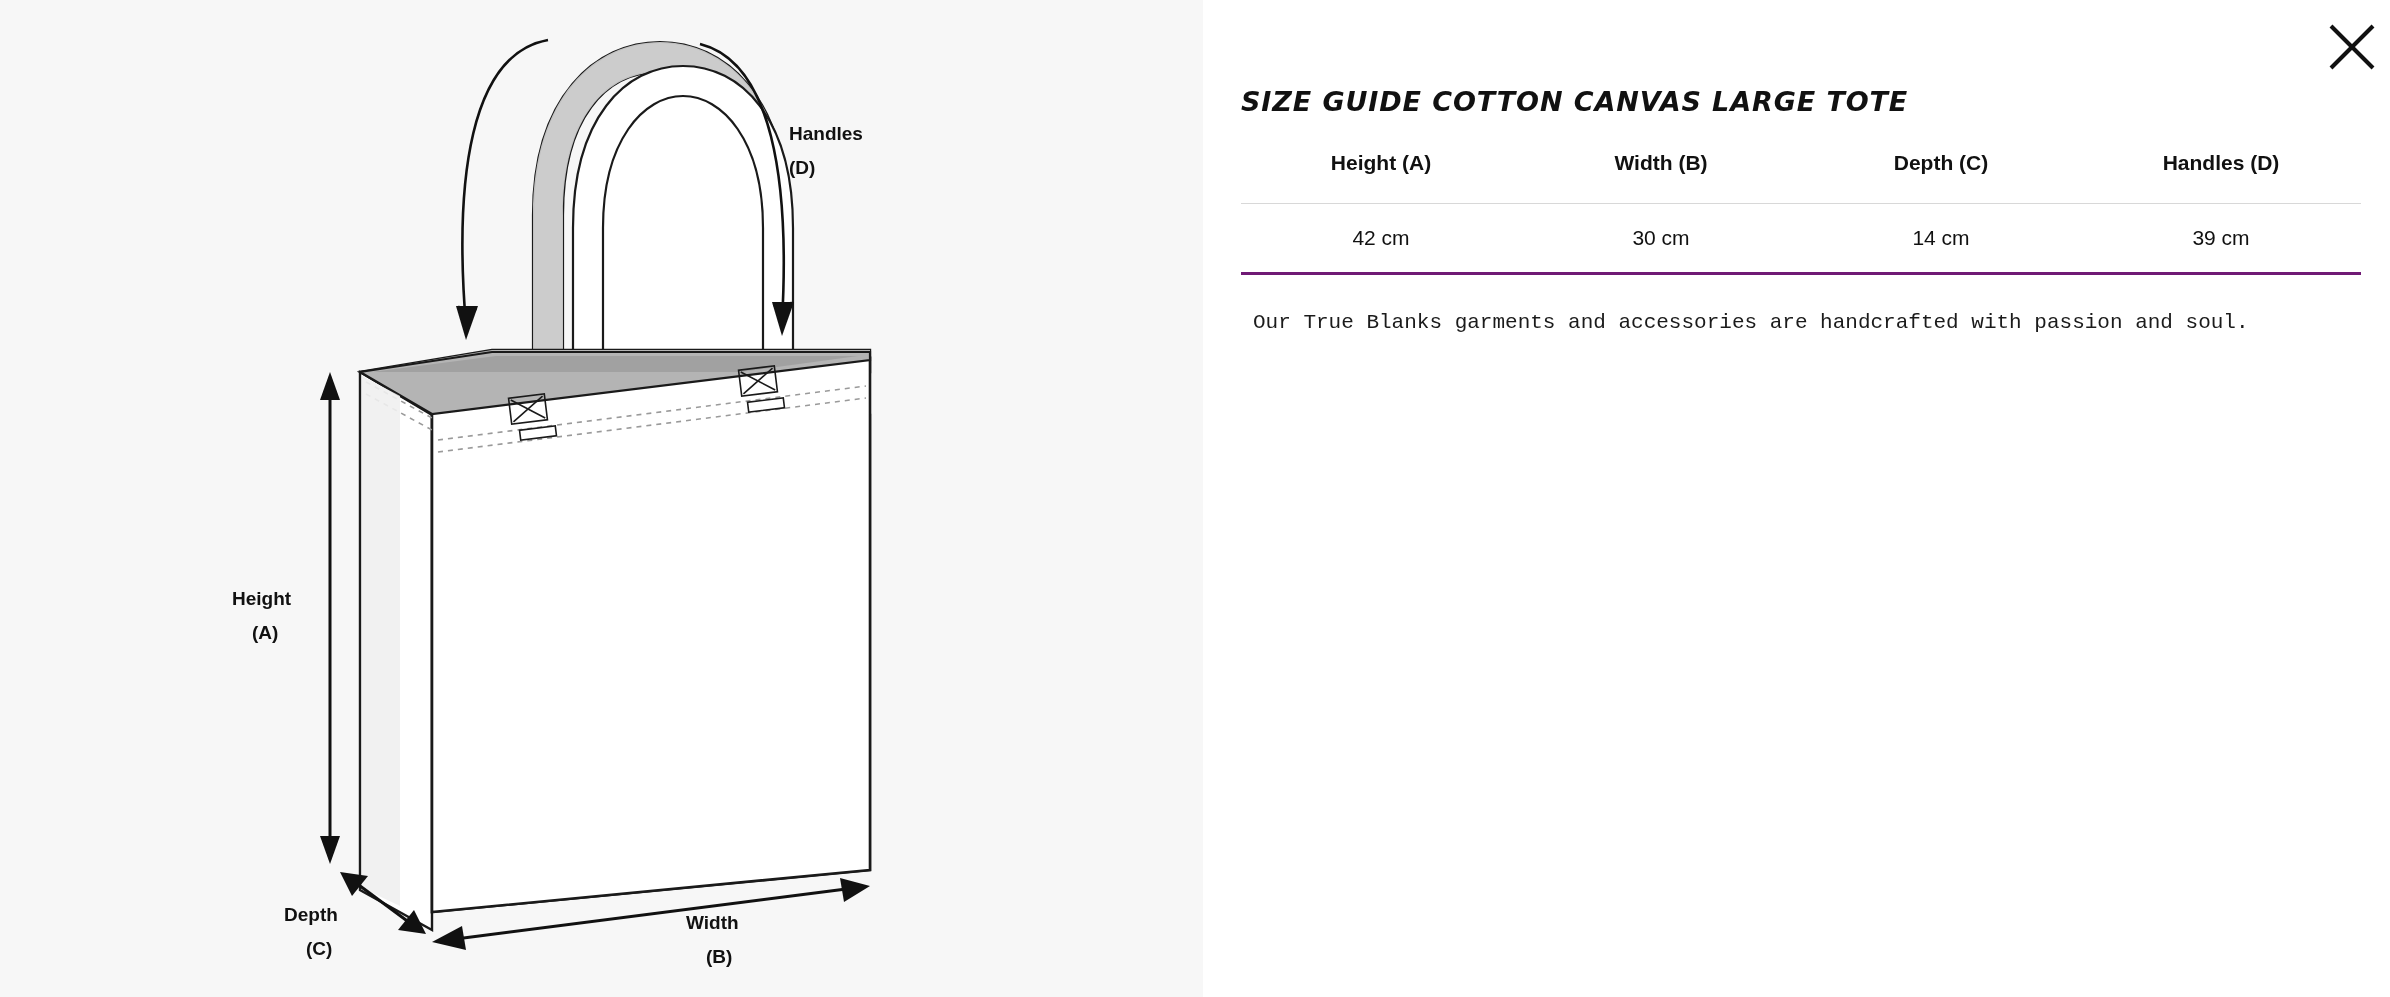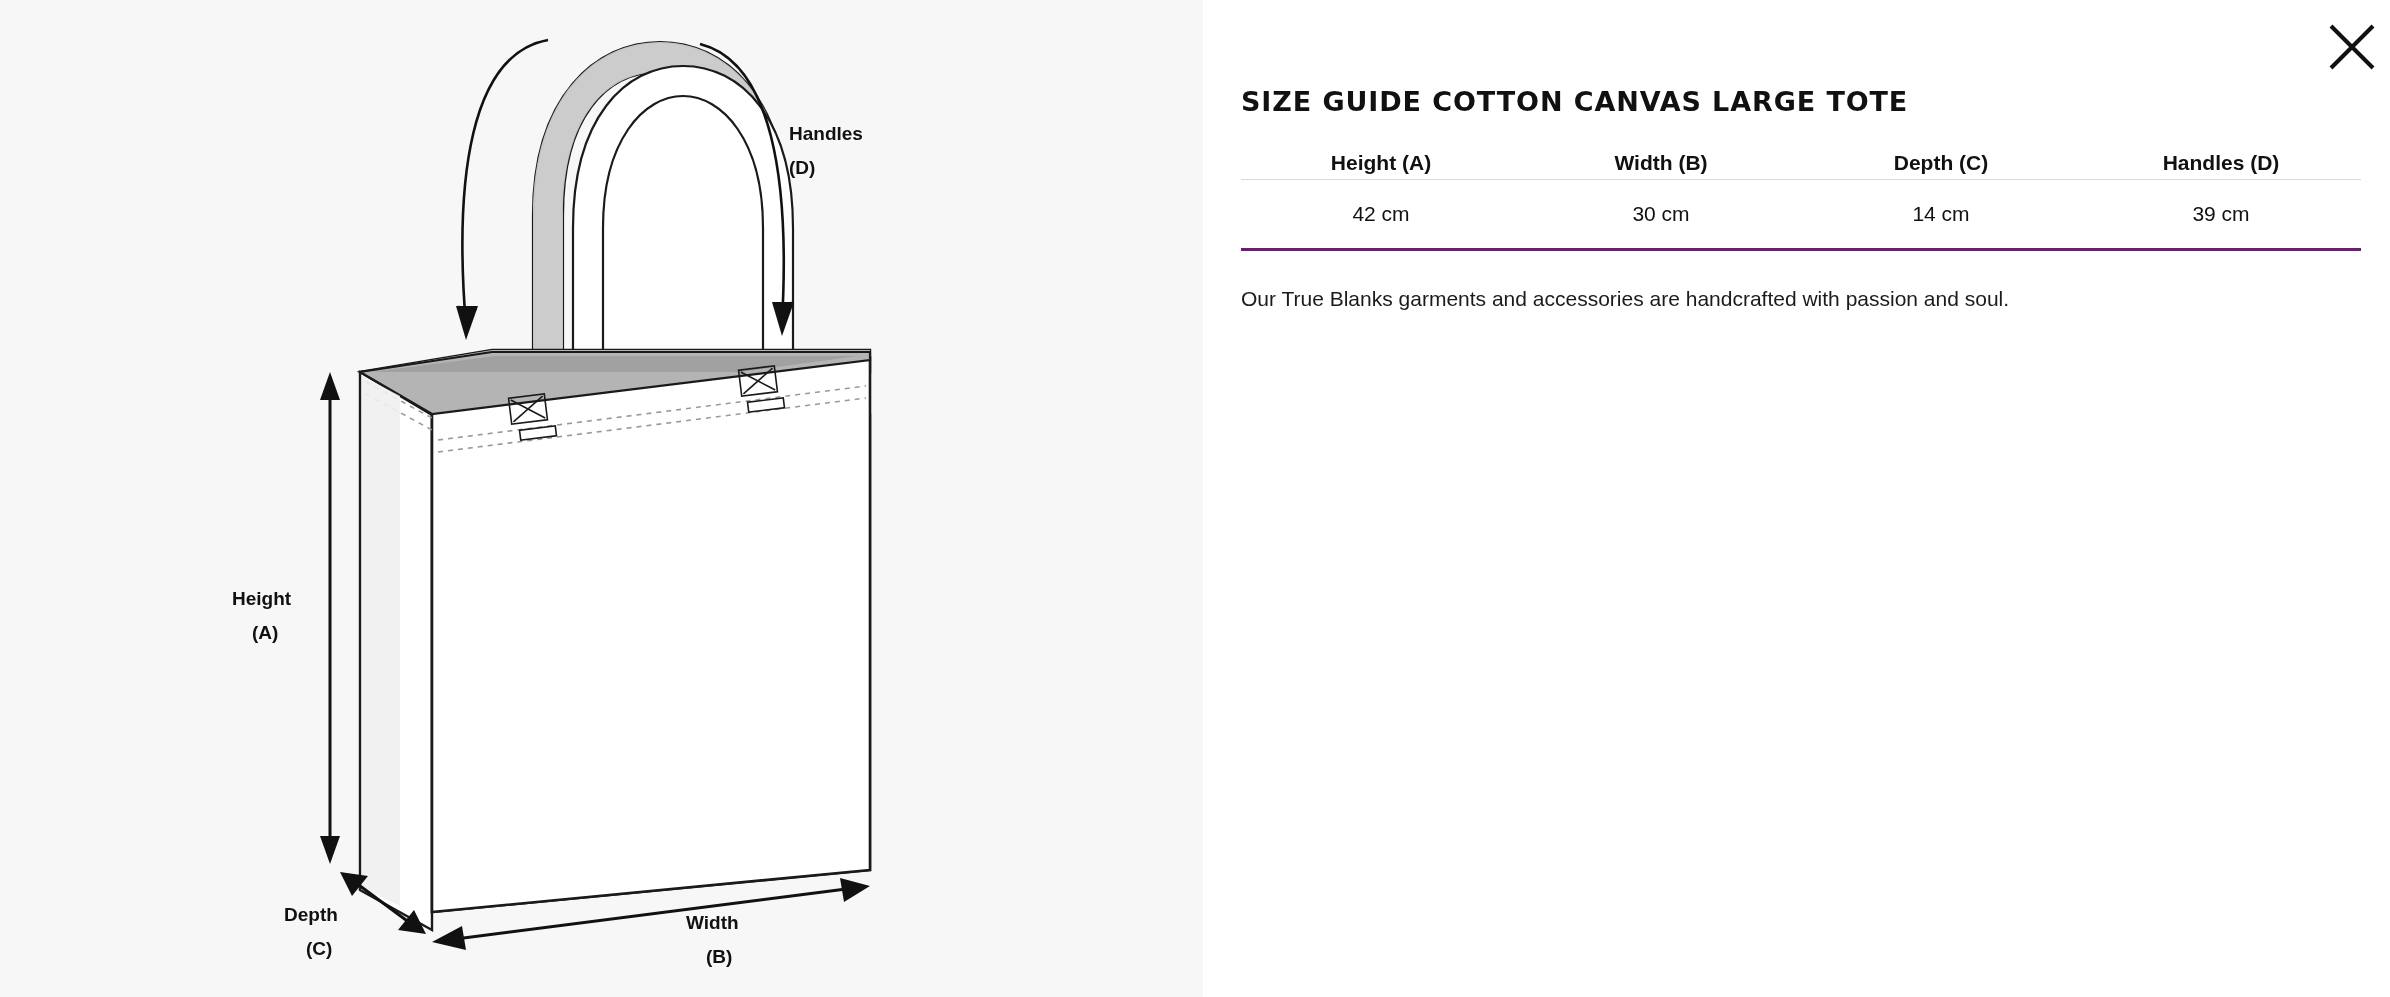--- a/index.html
+++ b/index.html
@@ -58,31 +58,32 @@
     padding: 86px 62px 0 38px;
   }
   .guide-title {
     font-family: "DejaVu Sans", "Liberation Sans", sans-serif;
     font-size: 27px;
     font-weight: 800;
     letter-spacing: 0.9px;
     color: #111111;
     margin: 0 0 34px 0;
     text-transform: uppercase;
+    font-style: italic;
   }
   table.size-table {
     width: 1120px;
     border-collapse: collapse;
     table-layout: fixed;
   }
   table.size-table th {
     font-size: 21px;
     font-weight: 700;
     color: #111111;
-    padding: 0 0 4px 0;
+    padding: 0 0 28px 0;
     text-align: center;
     border-bottom: 1px solid #d8d8d8;
     font-family: "Liberation Sans", sans-serif;
   }
   table.size-table th .dim-letter {
     font-weight: 700;
   }
   table.size-table td {
     font-size: 21px;
     font-weight: 400;
@@ -92,21 +93,21 @@
     border-bottom: 3px solid #701a75;
   }
   .note {
     margin-top: 33px;
     width: 1110px;
     font-size: 21px;
     line-height: 1.42;
     color: #1b1b1b;
     font-weight: 400;
   }
-  .note p { margin: 0; }
+  .note p { margin: 12px; font-family: Liberation Mono, monospace; }
   .svg-label {
     font-family: "Liberation Sans", sans-serif;
     font-size: 19px;
     font-weight: 700;
     fill: #111111;
   }
 </style>
 </head>
 <body>
 

